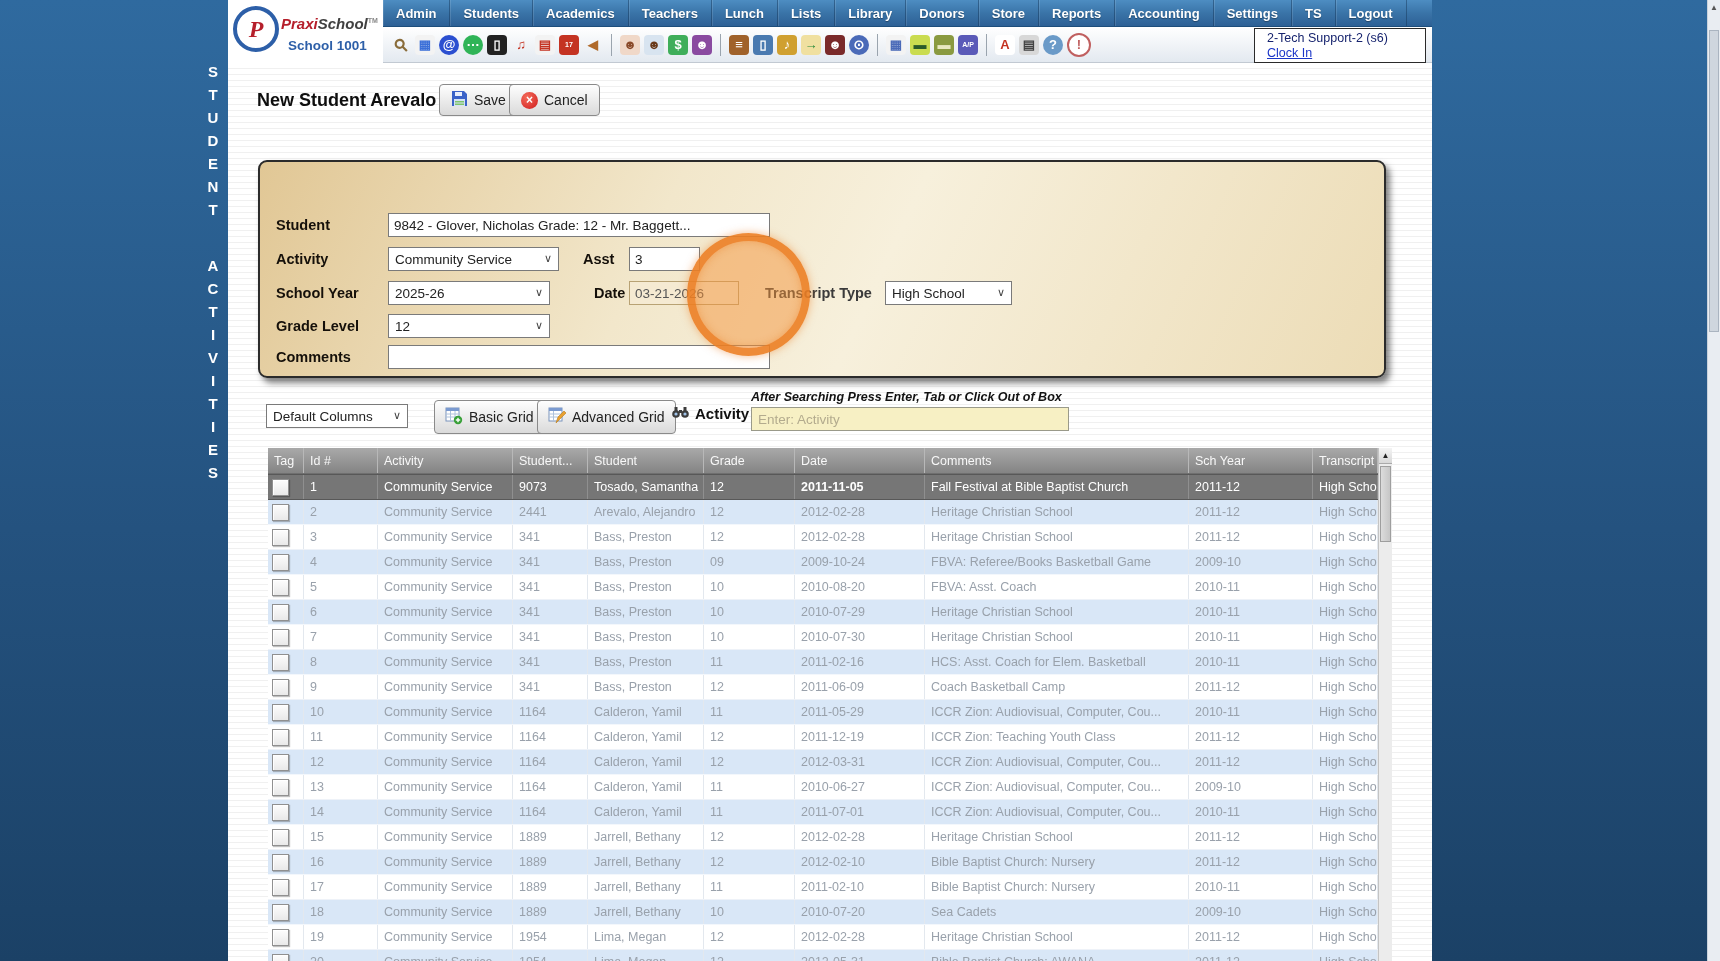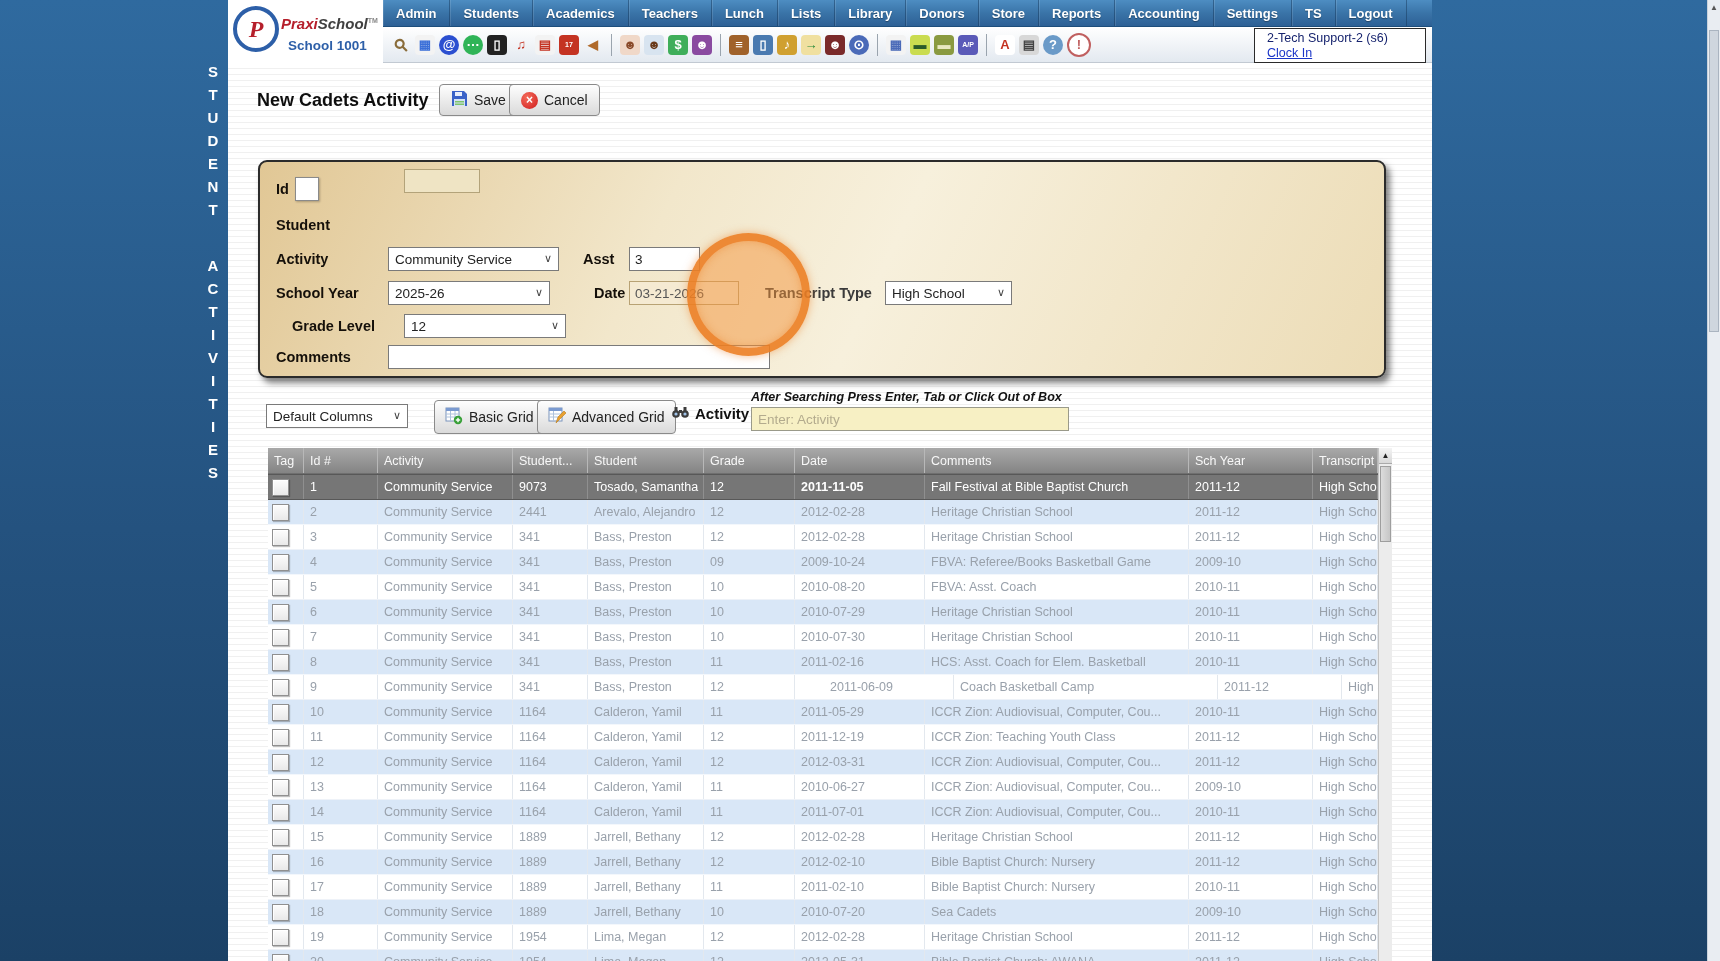--- a/index.html
+++ b/index.html
@@ -208,60 +208,56 @@
       <span class="tb-icon" style="color: rgb(196, 51, 34); background: rgb(255, 255, 255);">A</span>
       <span class="tb-icon" style="color: rgb(68, 68, 68); background: rgb(216, 216, 216);">▤</span>
       <span class="tb-icon" style="color: rgb(255, 255, 255); background: rgb(106, 154, 200); border-radius: 50%;">?</span>
       <span class="tb-icon" style="color: rgb(192, 96, 96); background: rgb(255, 255, 255); border-radius: 50%; border: 2px solid rgb(192, 96, 96);">!</span>
     </div>
   <div class="user-box">
     <div class="user-name">2-Tech Support-2 (s6)</div>
     <span class="clock-in">Clock In</span>
   </div>
 
-  <div class="page-title">New Cadets Activity</div>
+  <div class="page-title">New Student Arevalo</div>
   <div class="btn" id="save-btn">
     <span><svg width="17" height="17" viewBox="0 0 17 17">
           <path d="M1 1h12l3 3v12H1z" fill="#3a62c8"></path>
           <rect x="4" y="2" width="7" height="4" fill="#e8eefc"></rect>
           <rect x="3" y="9" width="11" height="7" fill="#d4e2f4"></rect>
           <rect x="4" y="11" width="9" height="1.5" fill="#7fc46a"></rect>
           <rect x="4" y="13.5" width="9" height="1.5" fill="#7fc46a"></rect>
         </svg></span>
     <span>Save</span>
   </div>
   <div class="btn" id="cancel-btn">
     <span class="cancel-glyph">×</span>
     <span>Cancel</span>
   </div>
 
   <div class="form-panel">
-    <div class="frow" style="top:14px;">
-      <span class="flabel" style="width:auto;">Id</span>
-      <span class="id-check"></span>
-      <input class="tinput disabled abs" style="left: 128px; top: -7px; width: 76px;">
-    </div>
     <div class="frow" style="top:50px;">
       <span class="flabel">Student</span>
+      <input class="tinput" style="width: 382px;" value="9842 - Glover, Nicholas Grade: 12 - Mr. Baggett...">
     </div>
     <div class="frow" style="top:84px;">
       <span class="flabel">Activity</span>
       <div class="sel" style="width:171px;">Community Service</div>
       <span class="flabel inline">Asst</span>
       <input class="tinput abs" style="left: 353px; width: 71px;" value="3">
     </div>
     <div class="frow" style="top:118px;">
       <span class="flabel">School Year</span>
       <div class="sel" style="width:162px;">2025-26</div>
       <span class="flabel abs" style="left:318px;width:auto;">Date</span>
       <input class="tinput abs" style="left: 353px; width: 110px; background: rgb(245, 234, 210); border-color: rgb(184, 162, 116); color: rgb(85, 85, 85);" value="03-21-2026">
       <span class="flabel abs" style="left:489px;width:auto;color:#3a3a3a;">Transcript Type</span>
       <div class="sel abs" style="left:609px;width:127px;">High School</div>
     </div>
-    <div class="frow" style="top:151px;margin-left:16px;">
+    <div class="frow" style="top:151px;">
       <span class="flabel">Grade Level</span>
       <div class="sel" style="width:162px;">12</div>
     </div>
     <div class="frow" style="top:182px;">
       <span class="flabel">Comments</span>
       <input class="tinput" style="width: 382px;" value="">
     </div>
   </div>
 
   <div class="click-circle"></div>
@@ -435,21 +431,21 @@
         </div>
         <div class="grow">
           <div class="gcell" style="width: 36px; padding-left: 0px;">
             <span class="row-check"></span>
           </div>
           <div class="gcell" style="width: 74px;">9</div>
           <div class="gcell" style="width: 135px;">Community Service</div>
           <div class="gcell" style="width: 75px;">341</div>
           <div class="gcell" style="width: 116px;">Bass, Preston</div>
           <div class="gcell" style="width: 91px;">12</div>
-          <div class="gcell" style="width: 130px; margin-left: 29px;">2011-06-09</div>
+          <div class="gcell" style="width: 130px;">2011-06-09</div>
           <div class="gcell" style="width: 264px; text-align: center;">Coach Basketball Camp</div>
           <div class="gcell" style="width: 124px;">2011-12</div>
           <div class="gcell" style="width: 65px;">High Scho</div>
         </div>
         <div class="grow alt">
           <div class="gcell" style="width: 36px; padding-left: 0px;">
             <span class="row-check"></span>
           </div>
           <div class="gcell" style="width: 74px;">10</div>
           <div class="gcell" style="width: 135px;">Community Service</div>

